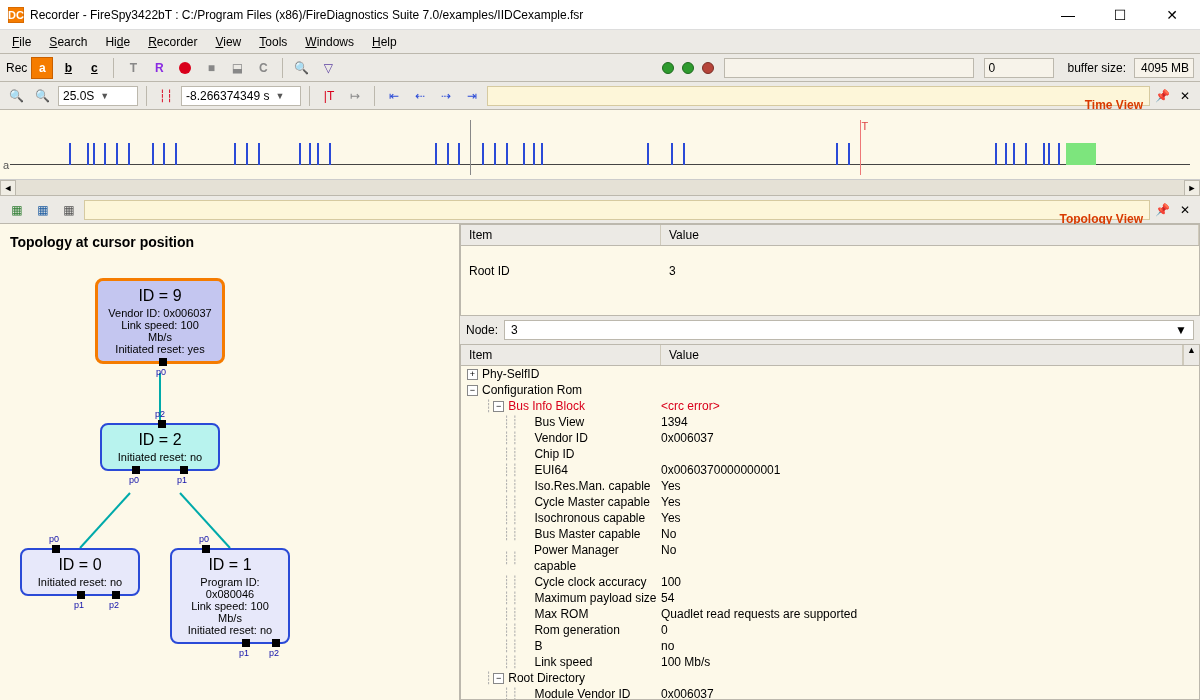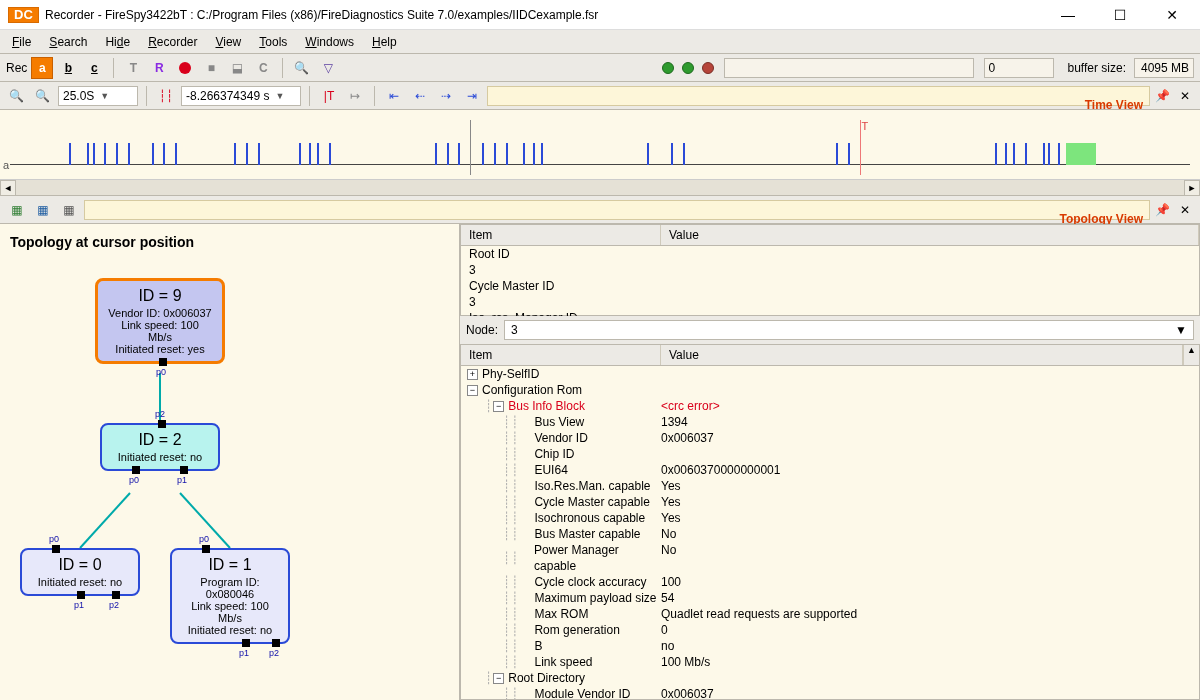--- a/index.html
+++ b/index.html
@@ -1,18 +1,18 @@
 <!DOCTYPE html>
 <html><head>
 <meta charset="utf-8">
 <style>
 * { box-sizing: border-box; margin: 0; padding: 0; font-family: "Segoe UI", Tahoma, sans-serif; }
 body { background: #f0f0f0; width: 1200px; height: 700px; overflow: hidden; font-size: 12px; color: #000; }
 .titlebar { height: 30px; background: #fff; display: flex; align-items: center; padding: 0 8px; border-bottom: 1px solid #ddd; }
-.titlebar .icon { width: 31px; height: 16px; background: #f57c00; margin-right: 6px; display:inline-flex;align-items:center;justify-content:center;font-size:13px;font-weight:bold;color:#fff;border:1px solid #d86a00; }
+.titlebar .icon { width: 16px; height: 16px; background: #f57c00; margin-right: 6px; display:inline-flex;align-items:center;justify-content:center;font-size:11px;font-weight:bold;color:#fff;border:1px solid #d86a00; }
 .titlebar .ttl { flex: 1; font-size: 12px; }
 .titlebar .winbtns { display: flex; gap: 12px; }
 .titlebar .winbtn { width: 40px; height: 24px; display:flex;align-items:center;justify-content:center;font-size:14px;cursor:pointer; }
 .menubar { height: 24px; background: #eceae5; display: flex; align-items: center; padding: 0 4px; gap: 2px; border-bottom:1px solid #bcb8ad; }
 .menubar .menu { padding: 3px 8px; cursor: pointer; }
 .menubar .menu u { text-decoration: underline; }
 .toolbar1 { height: 28px; background: #eceae5; display: flex; align-items: center; padding: 0 6px; gap: 4px; border-bottom:1px solid #bcb8ad; }
 .tbtn { min-width: 22px; height: 22px; display:flex;align-items:center;justify-content:center; cursor:pointer; border:1px solid transparent; }
 .tsep { width:1px; height:20px; background:#bcb8ad; margin:0 4px; }
 .rec-a { background:#f57c00; color:#fff; font-weight:bold; padding:1px 4px; border:1px solid #c86000; }
@@ -47,21 +47,21 @@
 .node.root { background:#c4c6f0; border:3px solid #f57c00; }
 .node.cyan { background:#b8f3ee; }
 .node.blue { background:#e7e8fa; }
 .port { position:absolute; font-size:9px; color:#11a; }
 .portbox { width:8px;height:8px;background:#000;position:absolute; }
 svg.links { position:absolute; top:0;left:0;width:100%;height:100%; pointer-events:none; }
 .rightpane { flex:1; display:flex; flex-direction:column; background:#eceae5; }
 .proptable { background:#fdf9e9; border:1px solid #bcb8ad; }
 .proptable .hdr { display:flex; background:#eceae5; border-bottom:1px solid #bcb8ad; }
 .proptable .hdr .col { padding:3px 8px; border-right:1px solid #cfcabb; font-weight:normal; }
-.proptable .row { display:flex; padding:0 0;flex-direction:column; }
+.proptable .row { display:flex; padding:17px 0; }
 .proptable .row .c1 { width:200px; padding:1px 8px; }
 .proptable .row .c2 { flex:1; padding:1px 8px; }
 .nodebar { display:flex; align-items:center; padding:4px 6px; gap:6px; background:#eceae5; }
 .nodebar .sel { flex:1; border:1px solid #bcb8ad; background:#fff; height:20px; display:flex;align-items:center;padding:0 6px;justify-content:space-between; }
 .tree { flex:1; overflow:auto; background:#fdf9e9; border:1px solid #bcb8ad; font-size:12px; }
 .tree .hdr { display:flex; background:#eceae5; border-bottom:1px solid #bcb8ad; position:sticky; top:0; }
 .tree .hdr .col { padding:3px 8px; border-right:1px solid #cfcabb; }
 .tree .trow { display:flex; padding:0px 0; line-height:16px; }
 .tree .trow .c1 { width:200px; display:flex; align-items:center; }
 .tree .trow .c2 { flex:1; }

